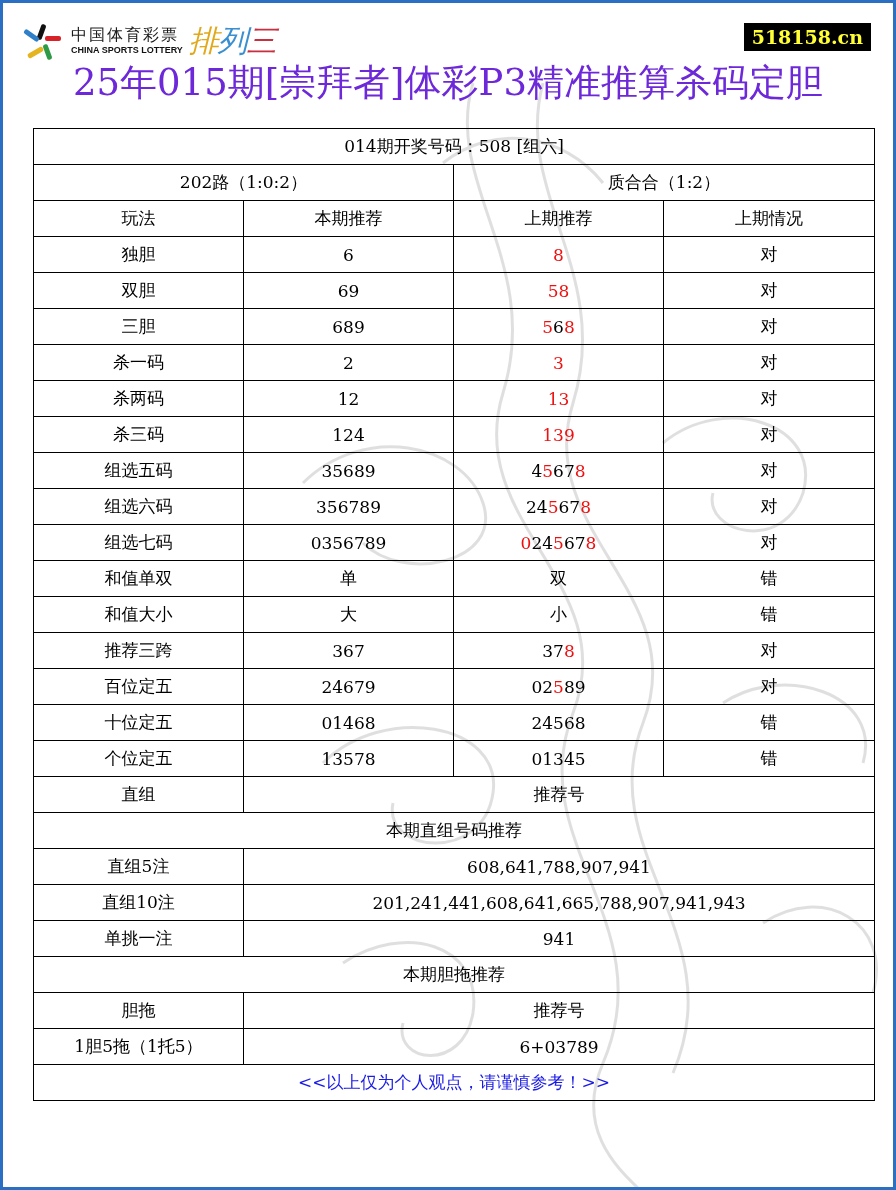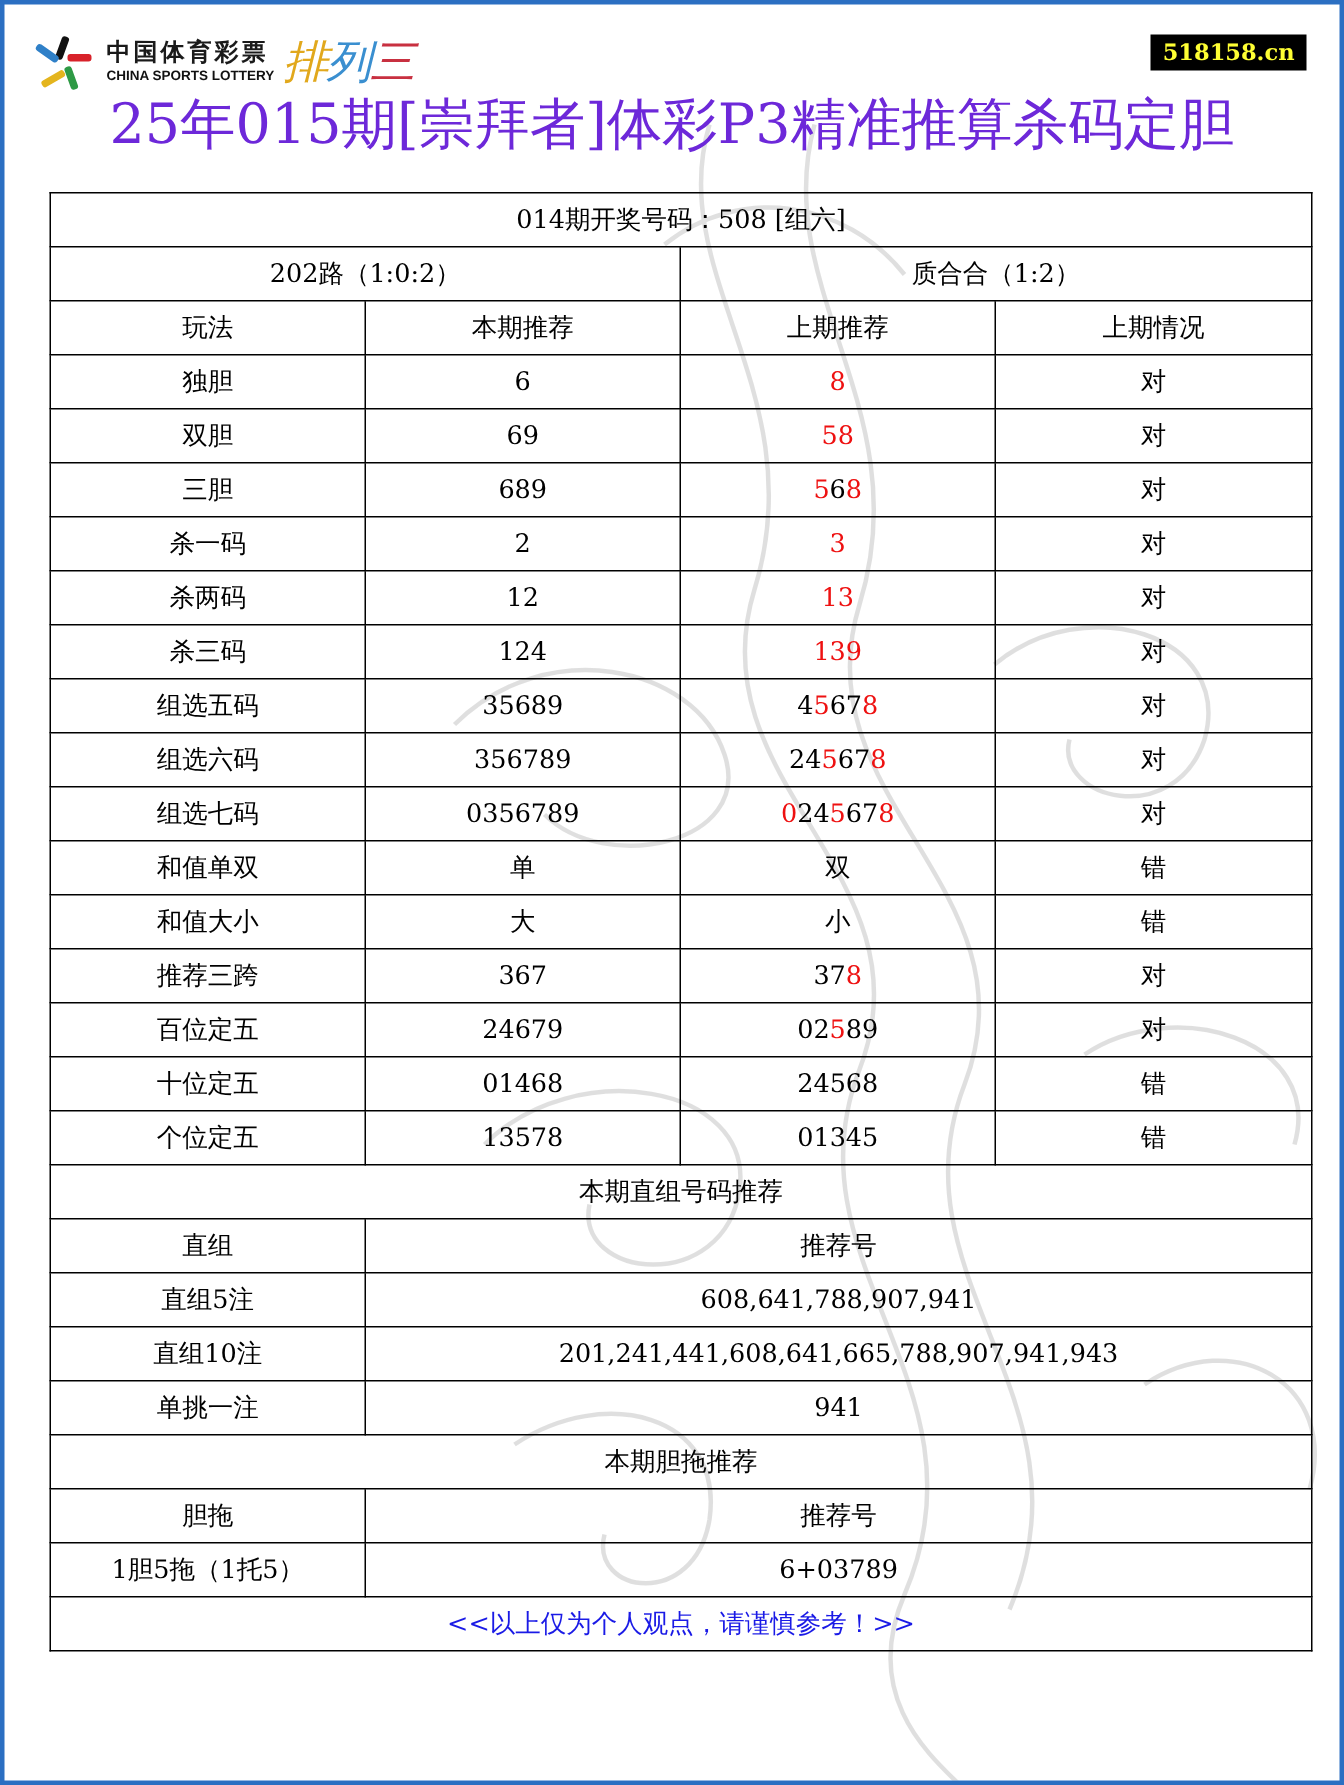--- a/index.html
+++ b/index.html
@@ -20,30 +20,30 @@
     position: absolute; left: 240px; top: 60px; width: 660px; height: 1130px;
     opacity: 0.18; pointer-events: none;
   }
   .logo {
     position: absolute; left: 18px; top: 18px; height: 40px;
     display: flex; align-items: center;
   }
   .logo-star { width: 44px; height: 40px; position: relative; }
   .logo-star span { position: absolute; display: block; width: 18px; height: 5px; border-radius: 2px; }
   .logo-text { margin-left: 6px; display: flex; flex-direction: column; line-height: 1; }
-  .logo-cn { font-family: "DejaVu Sans", sans-serif; font-size: 16px; color: #1a1a1a; letter-spacing: 2px; font-weight: bold; }
+  .logo-cn { font-family: "DejaVu Sans", sans-serif; font-size: 16px; color: #1a1a1a; letter-spacing: 2px; }
   .logo-en { font-family: "Liberation Sans", sans-serif; font-size: 9px; font-weight: bold; color: #111; margin-top: 3px; }
   .logo-pl3 {
     margin-left: 6px; font-family: "DejaVu Sans", sans-serif; font-weight: normal; font-style: italic;
     font-size: 30px; letter-spacing: -1px;
   }
   .site-badge {
     position: absolute; right: 22px; top: 20px;
     background: #000; color: #ffff33;
-    font-family: "DejaVu Serif", serif; font-size: 15px; font-weight: bold;
+    font-family: "DejaVu Serif", serif; font-size: 19px; font-weight: bold;
     padding: 3px 8px;
   }
   .page-title {
     position: absolute; left: 0; right: 0; top: 58px; text-align: center;
     color: #6d28d9; font-size: 37px; line-height: 44px;
     font-family: "DejaVu Serif", "Liberation Serif", serif;
     letter-spacing: 0px;
   }
   table.main {
     position: absolute; left: 30px; top: 125px; width: 841px;
@@ -207,25 +207,25 @@
           <td>错</td>
         </tr>
         <tr>
           <td>个位定五</td>
           <td>13578</td>
           <td><span class="blk">01345</span></td>
           <td>错</td>
         </tr>
 
       <tr>
-        <td colspan="4">本期直组号码推荐</td>
-      </tr>
-      <tr>
         <td>直组</td>
         <td colspan="3">推荐号</td>
+      </tr>
+      <tr>
+        <td colspan="4">本期直组号码推荐</td>
       </tr>
       <tr>
         <td>直组5注</td>
         <td colspan="3">608,641,788,907,941</td>
       </tr>
       <tr>
         <td>直组10注</td>
         <td colspan="3">201,241,441,608,641,665,788,907,941,943</td>
       </tr>
       <tr>

